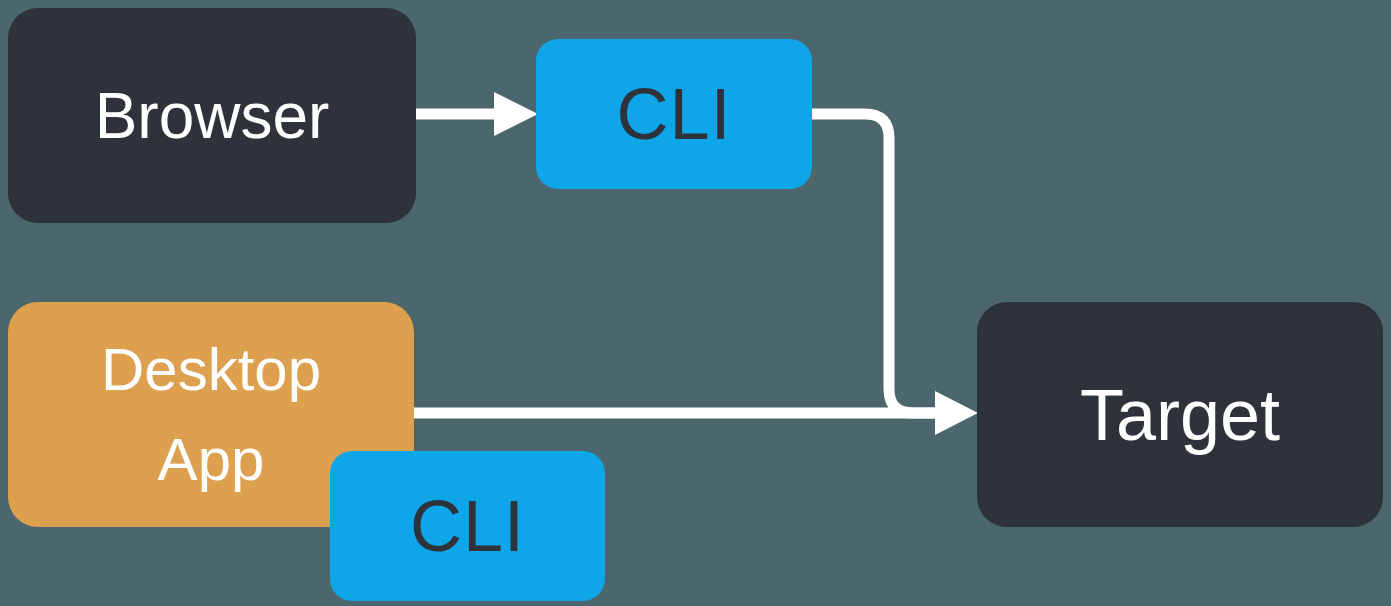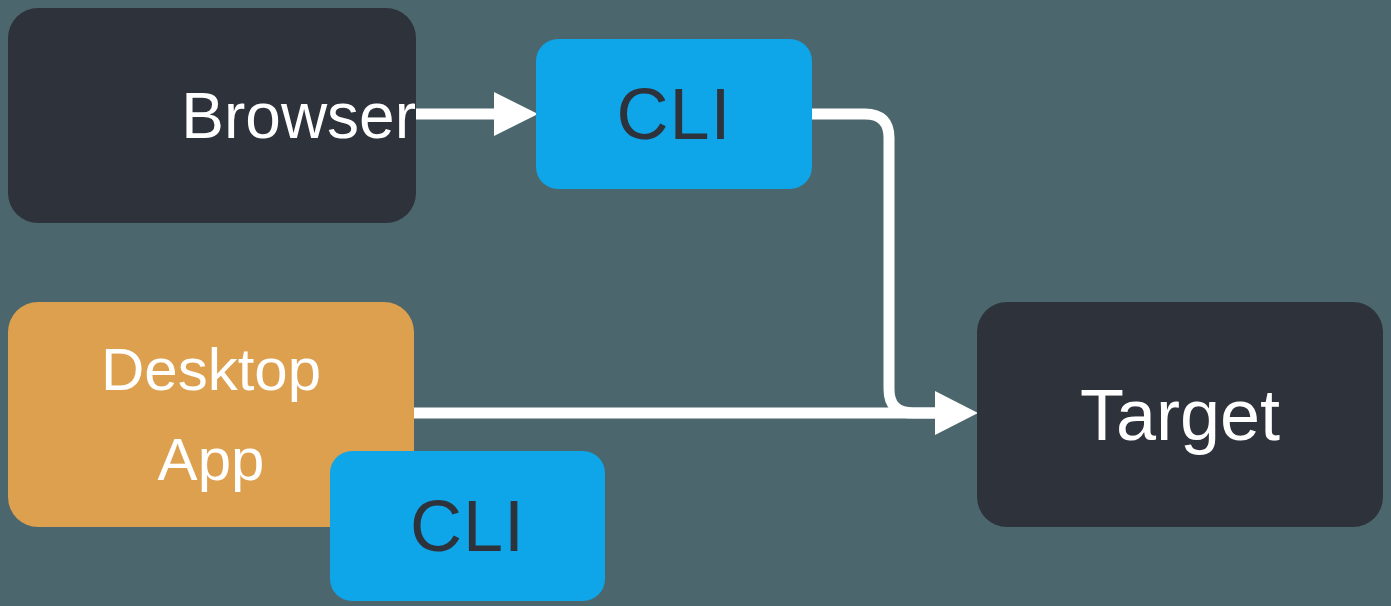--- a/index.html
+++ b/index.html
@@ -15,21 +15,21 @@
     position:absolute;
     display:flex;align-items:center;justify-content:center;
     text-align:center;
     box-sizing:border-box;
     z-index:2;
   }
   .node.dark{background:#2E323B;color:#FFFFFF;border-radius:30px;}
   .node.light{background:#0ea5e9;color:#2E323B;border-radius:22px;}
   .node.accent{background:#DDA04F;color:#FFFFFF;border-radius:30px;justify-content:center;}
 
-  .node-browser{left:8px;top:8px;width:408px;height:215px;font-size:64px;justify-content:flex-end;}
+  .node-browser{left:8px;top:8px;width:408px;height:215px;font-size:64px;}
   .node-cli-top{left:536px;top:39px;width:276px;height:150px;font-size:72px;letter-spacing:1px;}
   .node-desktop-app{left:8px;top:302px;width:406px;height:225px;font-size:60px;line-height:1.5;}
   .node-desktop-app .label{max-width:300px;}
   .node-cli-bottom{left:330px;top:451px;width:275px;height:150px;font-size:72px;letter-spacing:1px;z-index:3;}
   .node-target{left:977px;top:302px;width:406px;height:225px;font-size:72px;}
 </style>
 </head>
 <body>
 
 <div class="canvas">

